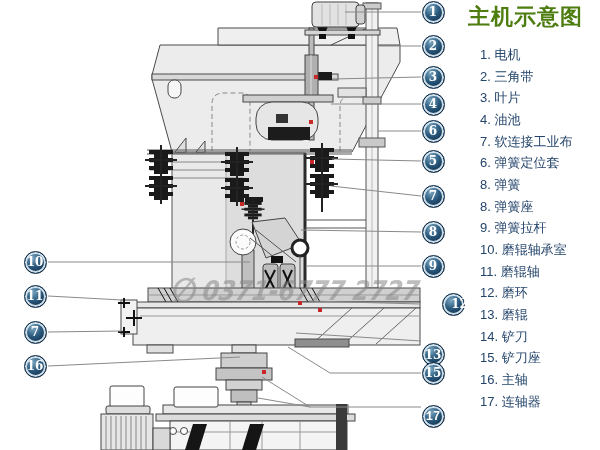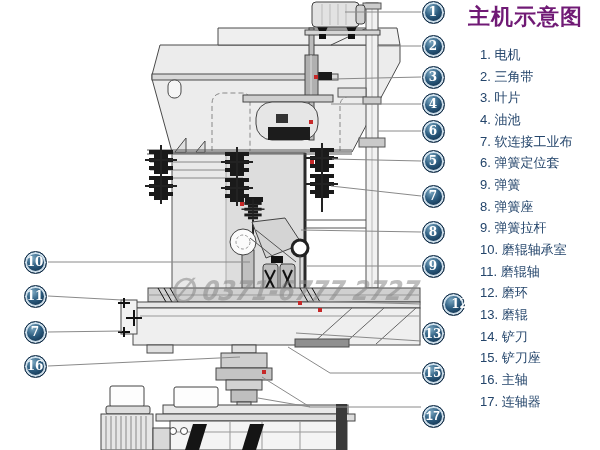--- a/index.html
+++ b/index.html
@@ -7,21 +7,21 @@
        font-family:"Liberation Sans","DejaVu Sans",sans-serif;}
   .stage{position:absolute;inset:0;}
   svg.machine{position:absolute;left:0;top:0;}
   .badge{position:absolute;width:23px;height:23px;border-radius:50%;
     background:radial-gradient(circle at 38% 30%, #7aa6c0 0%, #2d5d80 40%, #0f2f4c 78%);
     border:1.5px solid #0b2640;
     box-shadow:inset 0 0 0 2px rgba(225,238,247,0.9);
     color:#fff;display:flex;align-items:center;justify-content:center;
     font-family:"DejaVu Serif",serif;font-weight:bold;font-size:12px;box-sizing:border-box;}
   .legend{position:absolute;left:468px;top:2px;width:130px;}
-  .title{margin:0;font-size:22px;font-weight:bold;color:#701a75;letter-spacing:1px;}
+  .title{margin:0;font-size:22px;font-weight:bold;color:#4d7c0f;letter-spacing:1px;}
   ul.llist{list-style:none;margin:0;padding:0;width:120px;}
   ul.llist li{height:21.7px;display:flex;align-items:center;font-size:13px;color:#24456b;}
   .watermark{position:absolute;left:172px;top:270px;
     color:rgba(135,135,135,0.55);font-weight:bold;font-style:italic;
     font-size:27px;transform:skewX(-8deg) scaleX(0.88);transform-origin:left center;
     white-space:nowrap;font-family:"DejaVu Sans",sans-serif;z-index:5;display:flex;align-items:center;}
   .watermark .sym{font-size:34px;margin-right:6px;font-style:normal;}
 </style>
 </head>
 <body>
@@ -246,40 +246,40 @@
       <div class="badge" style="left: 421.5px; top: 0.5px;">1</div>
       <div class="badge" style="left: 421.5px; top: 34.5px;">2</div>
       <div class="badge" style="left: 421.5px; top: 65.5px;">3</div>
       <div class="badge" style="left: 421.5px; top: 92.5px;">4</div>
       <div class="badge" style="left: 421.5px; top: 119.5px;">6</div>
       <div class="badge" style="left: 421.5px; top: 149.5px;">5</div>
       <div class="badge" style="left: 421.5px; top: 184.5px;">7</div>
       <div class="badge" style="left: 421.5px; top: 220.5px;">8</div>
       <div class="badge" style="left: 421.5px; top: 254.5px;">9</div>
       <div class="badge" style="left: 442px; top: 292.5px; padding-left: 12px;">12</div>
-      <div class="badge" style="left: 421.5px; top: 322px;">13</div>
+      <div class="badge" style="left: 421.5px; top: 343px;">13</div>
       <div class="badge" style="left: 421.5px; top: 361.5px;">15</div>
       <div class="badge" style="left: 421.5px; top: 405px; font-family: Liberation Mono, monospace;">17</div>
       <div class="badge" style="left: 23.5px; top: 250.5px;">10</div>
       <div class="badge" style="left: 23.5px; top: 284.5px;">11</div>
       <div class="badge" style="left: 23.5px; top: 320.5px;">7</div>
       <div class="badge" style="left: 23.5px; top: 354.5px;">16</div>
     </div>
 
 <div class="legend">
   <h1 class="title">主机示意图</h1>
 </div>
 <ul class="llist legend-items" id="legend-list" style="left:480px;top:44px;position:absolute;">
       <li>1. 电机</li>
       <li>2. 三角带</li>
       <li>3. 叶片</li>
       <li>4. 油池</li>
       <li>7. 软连接工业布</li>
       <li>6. 弹簧定位套</li>
-      <li>9. 弹簧</li>
+      <li>8. 弹簧</li>
       <li>8. 弹簧座</li>
       <li>9. 弹簧拉杆</li>
       <li>10. 磨辊轴承室</li>
       <li>11. 磨辊轴</li>
       <li>12. 磨环</li>
       <li>13. 磨辊</li>
       <li>14. 铲刀</li>
       <li>15. 铲刀座</li>
       <li>16. 主轴</li>
       <li>17. 连轴器</li>

